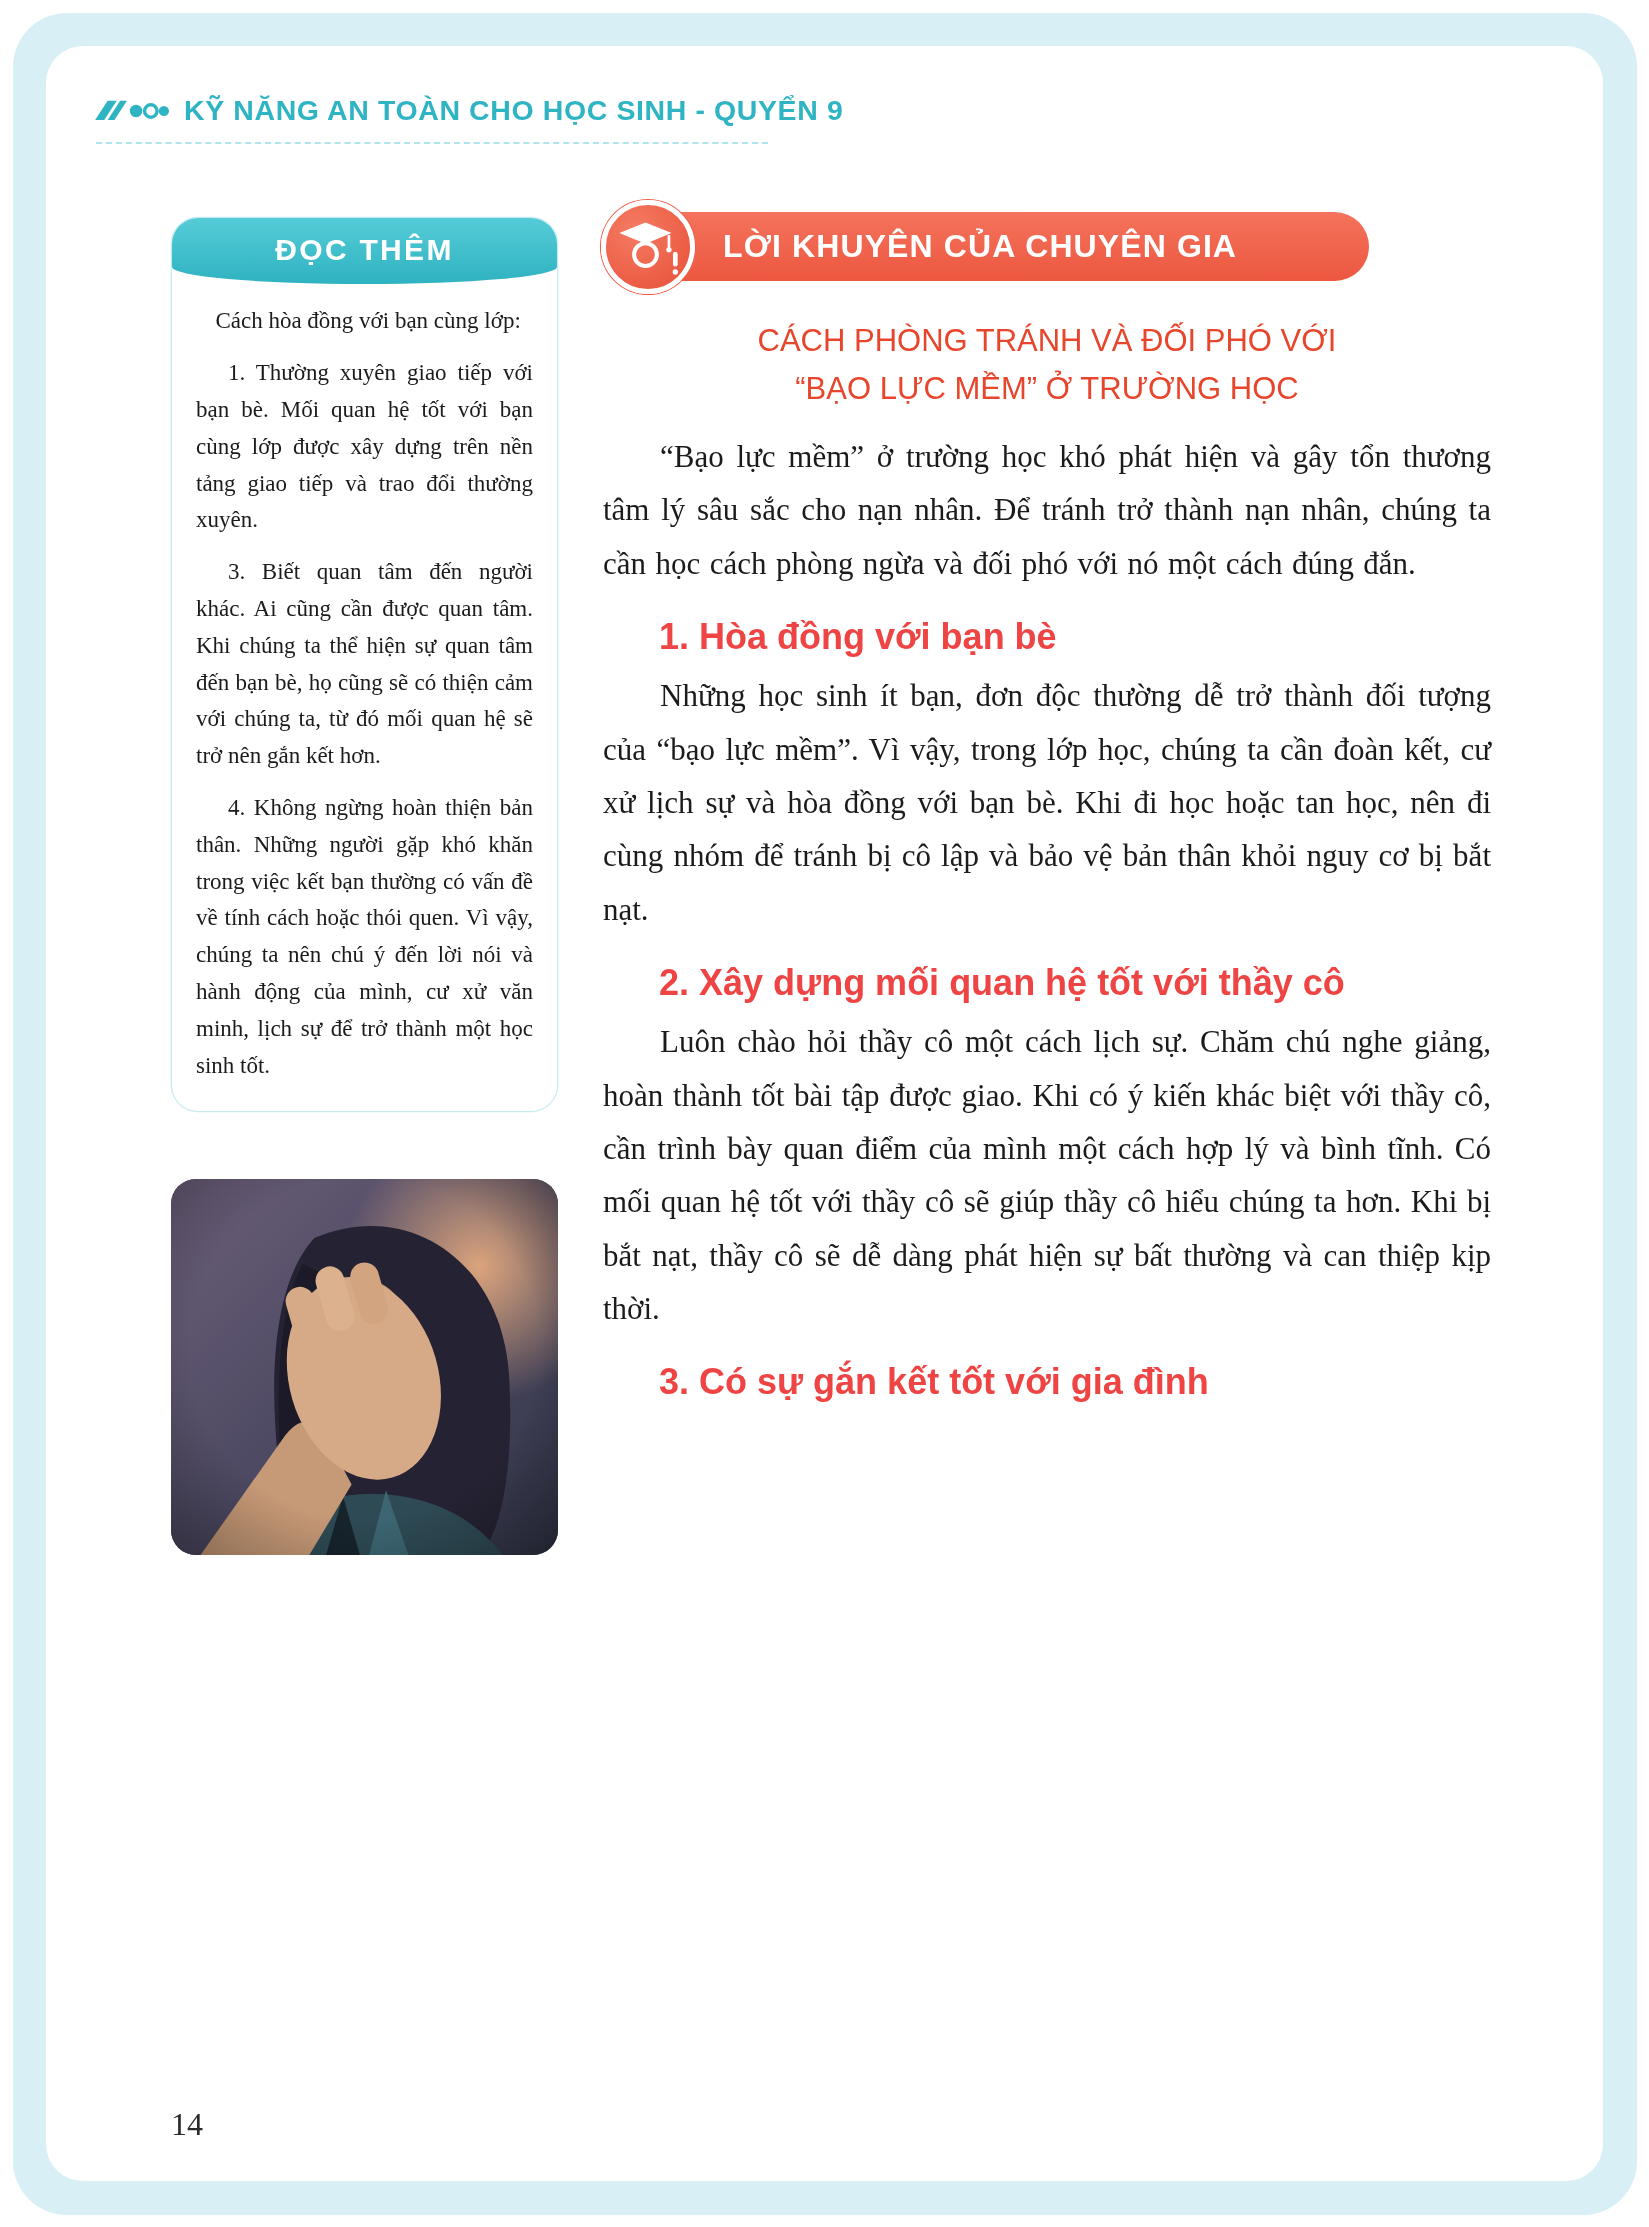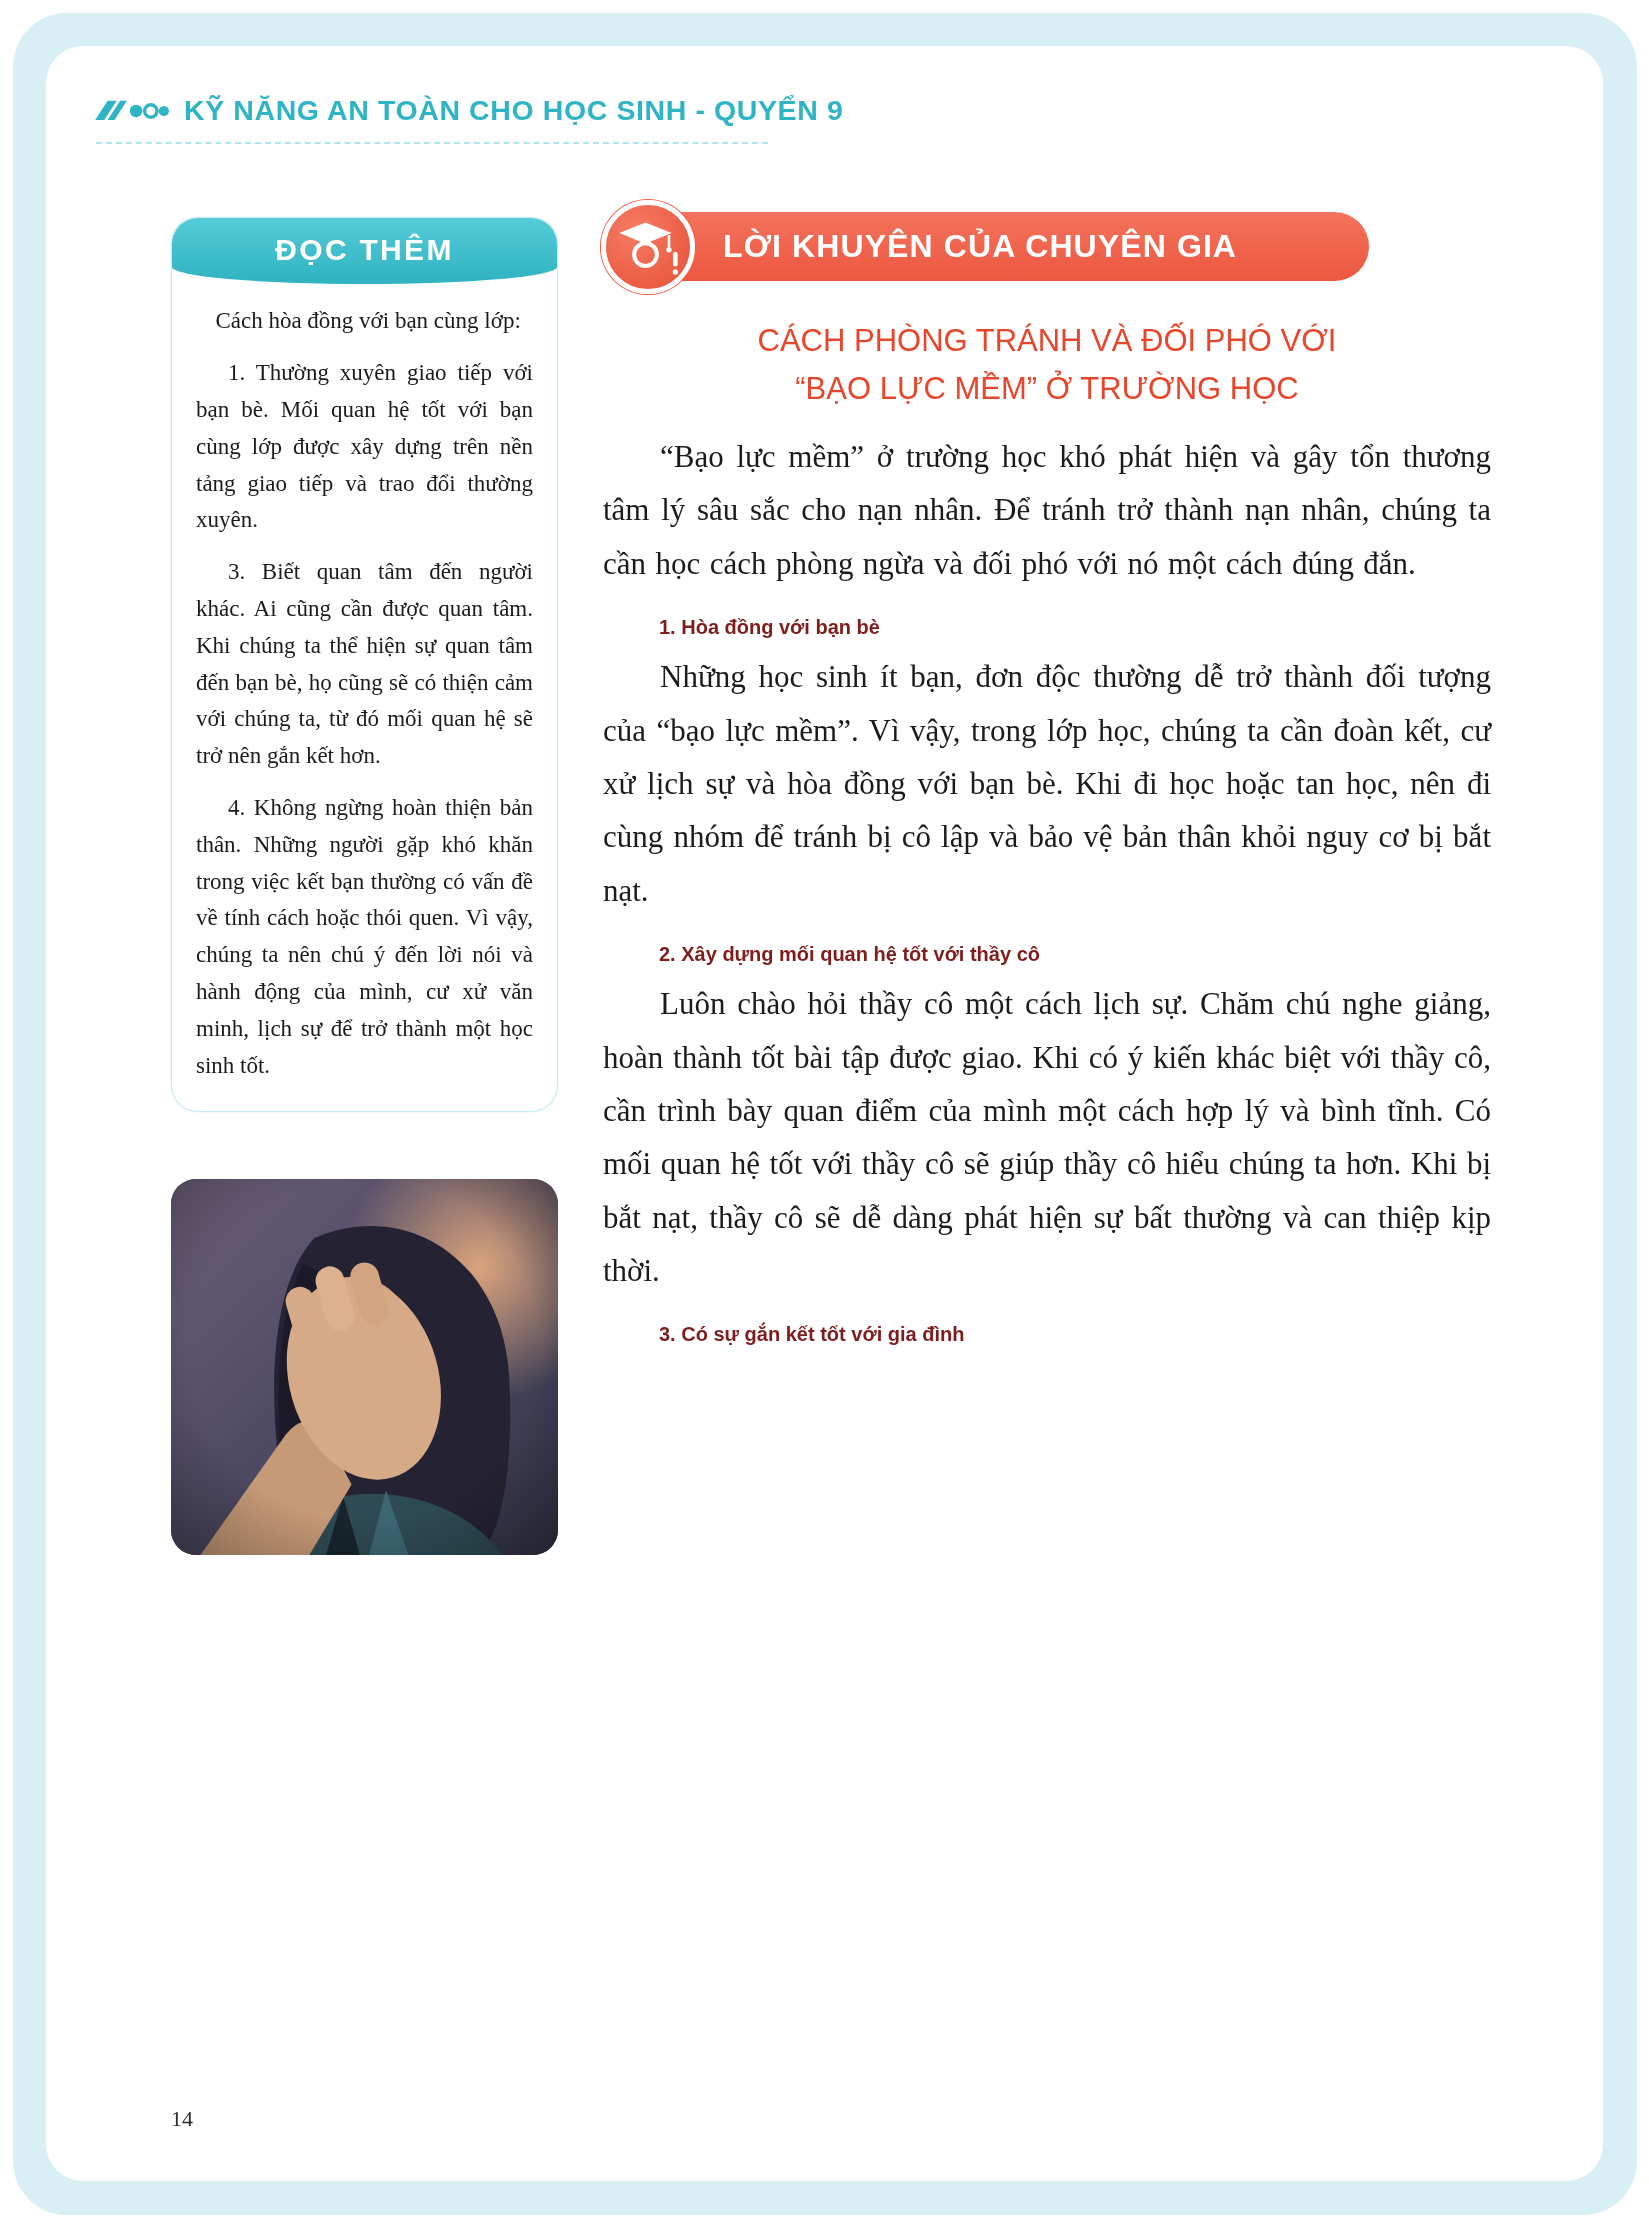--- a/index.html
+++ b/index.html
@@ -110,27 +110,27 @@
     font-size:31px;line-height:1.72;
     text-align:justify;
     text-indent:57px;
     word-spacing:1.7px;
   }
   .body-para.continue{text-align-last:justify;}
   .section-heading{
     margin:26px 0 11.4px 0;
     padding-left:56px;
     font-family:"Liberation Sans","DejaVu Sans",sans-serif;
-    font-weight:bold;font-size:20px;
-    color:#7f1d1d;
+    font-weight:bold;font-size:36px;
+    color:#ef4444;
   }
   
   .page-number{
     position:absolute;left:171px;top:2106px;z-index:3;
-    font-size:22px;color:#2a2a2a;
+    font-size:32px;color:#2a2a2a;
   }
 </style>
 </head>
 <body>
 
 <div class="page">
   <div class="frame"></div>
   <div class="inner"></div>
 
   <div class="page-header">

